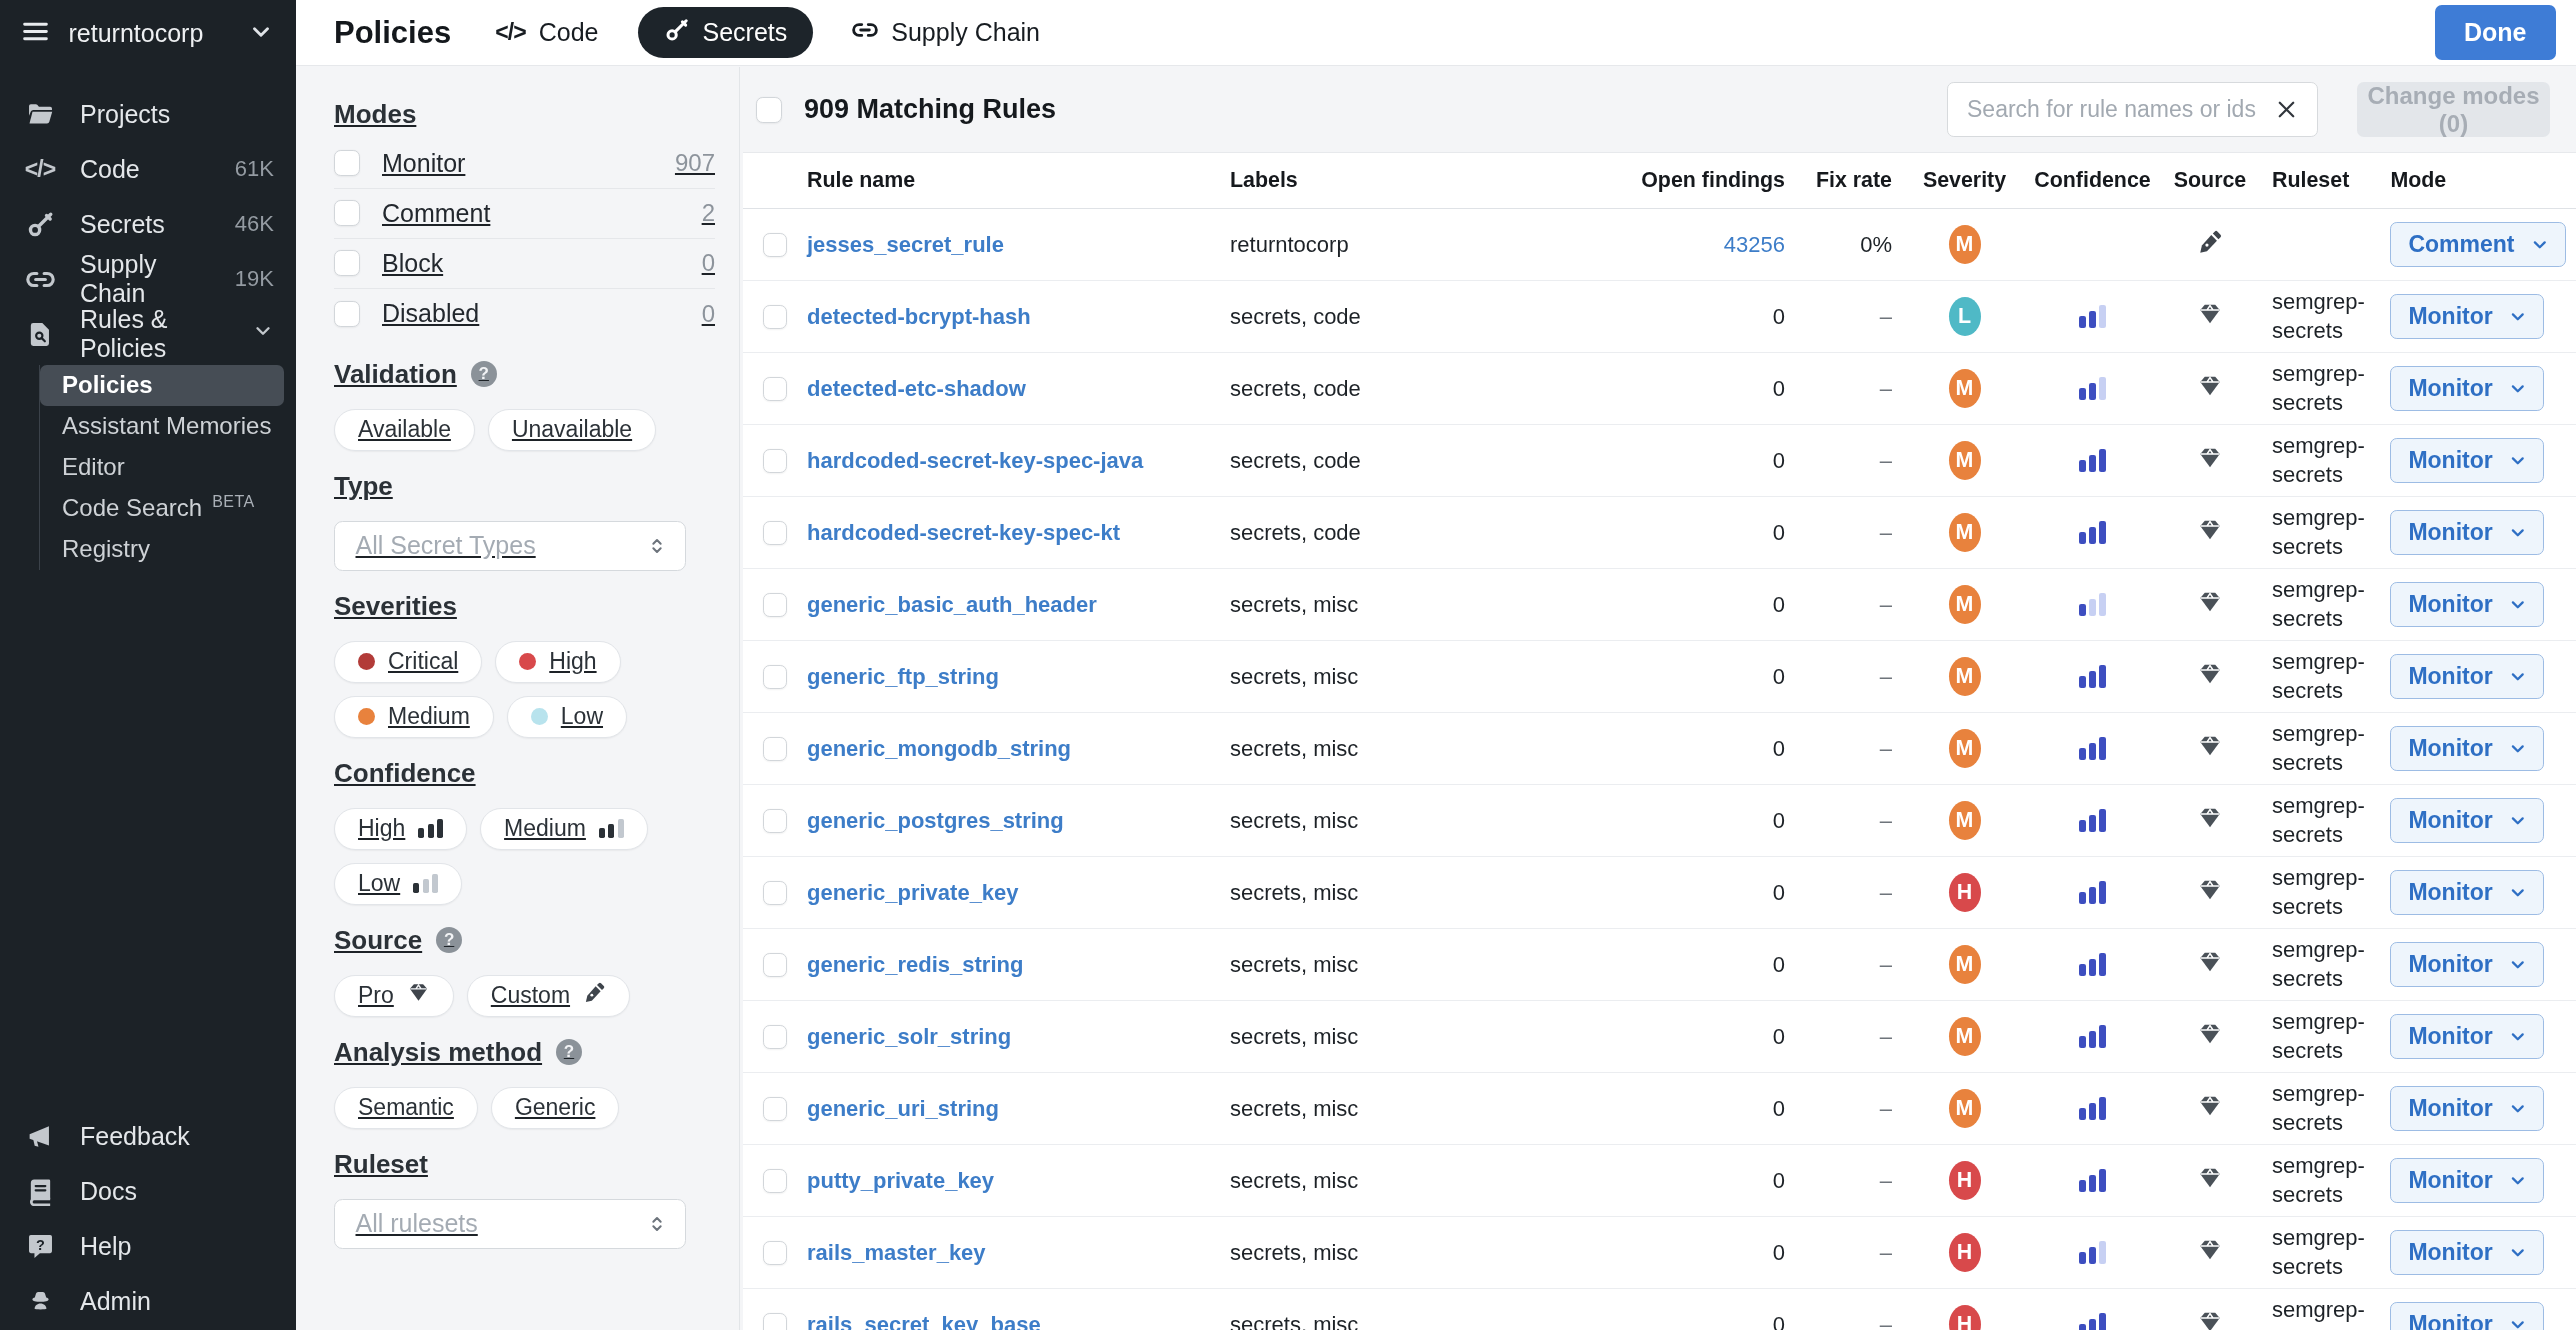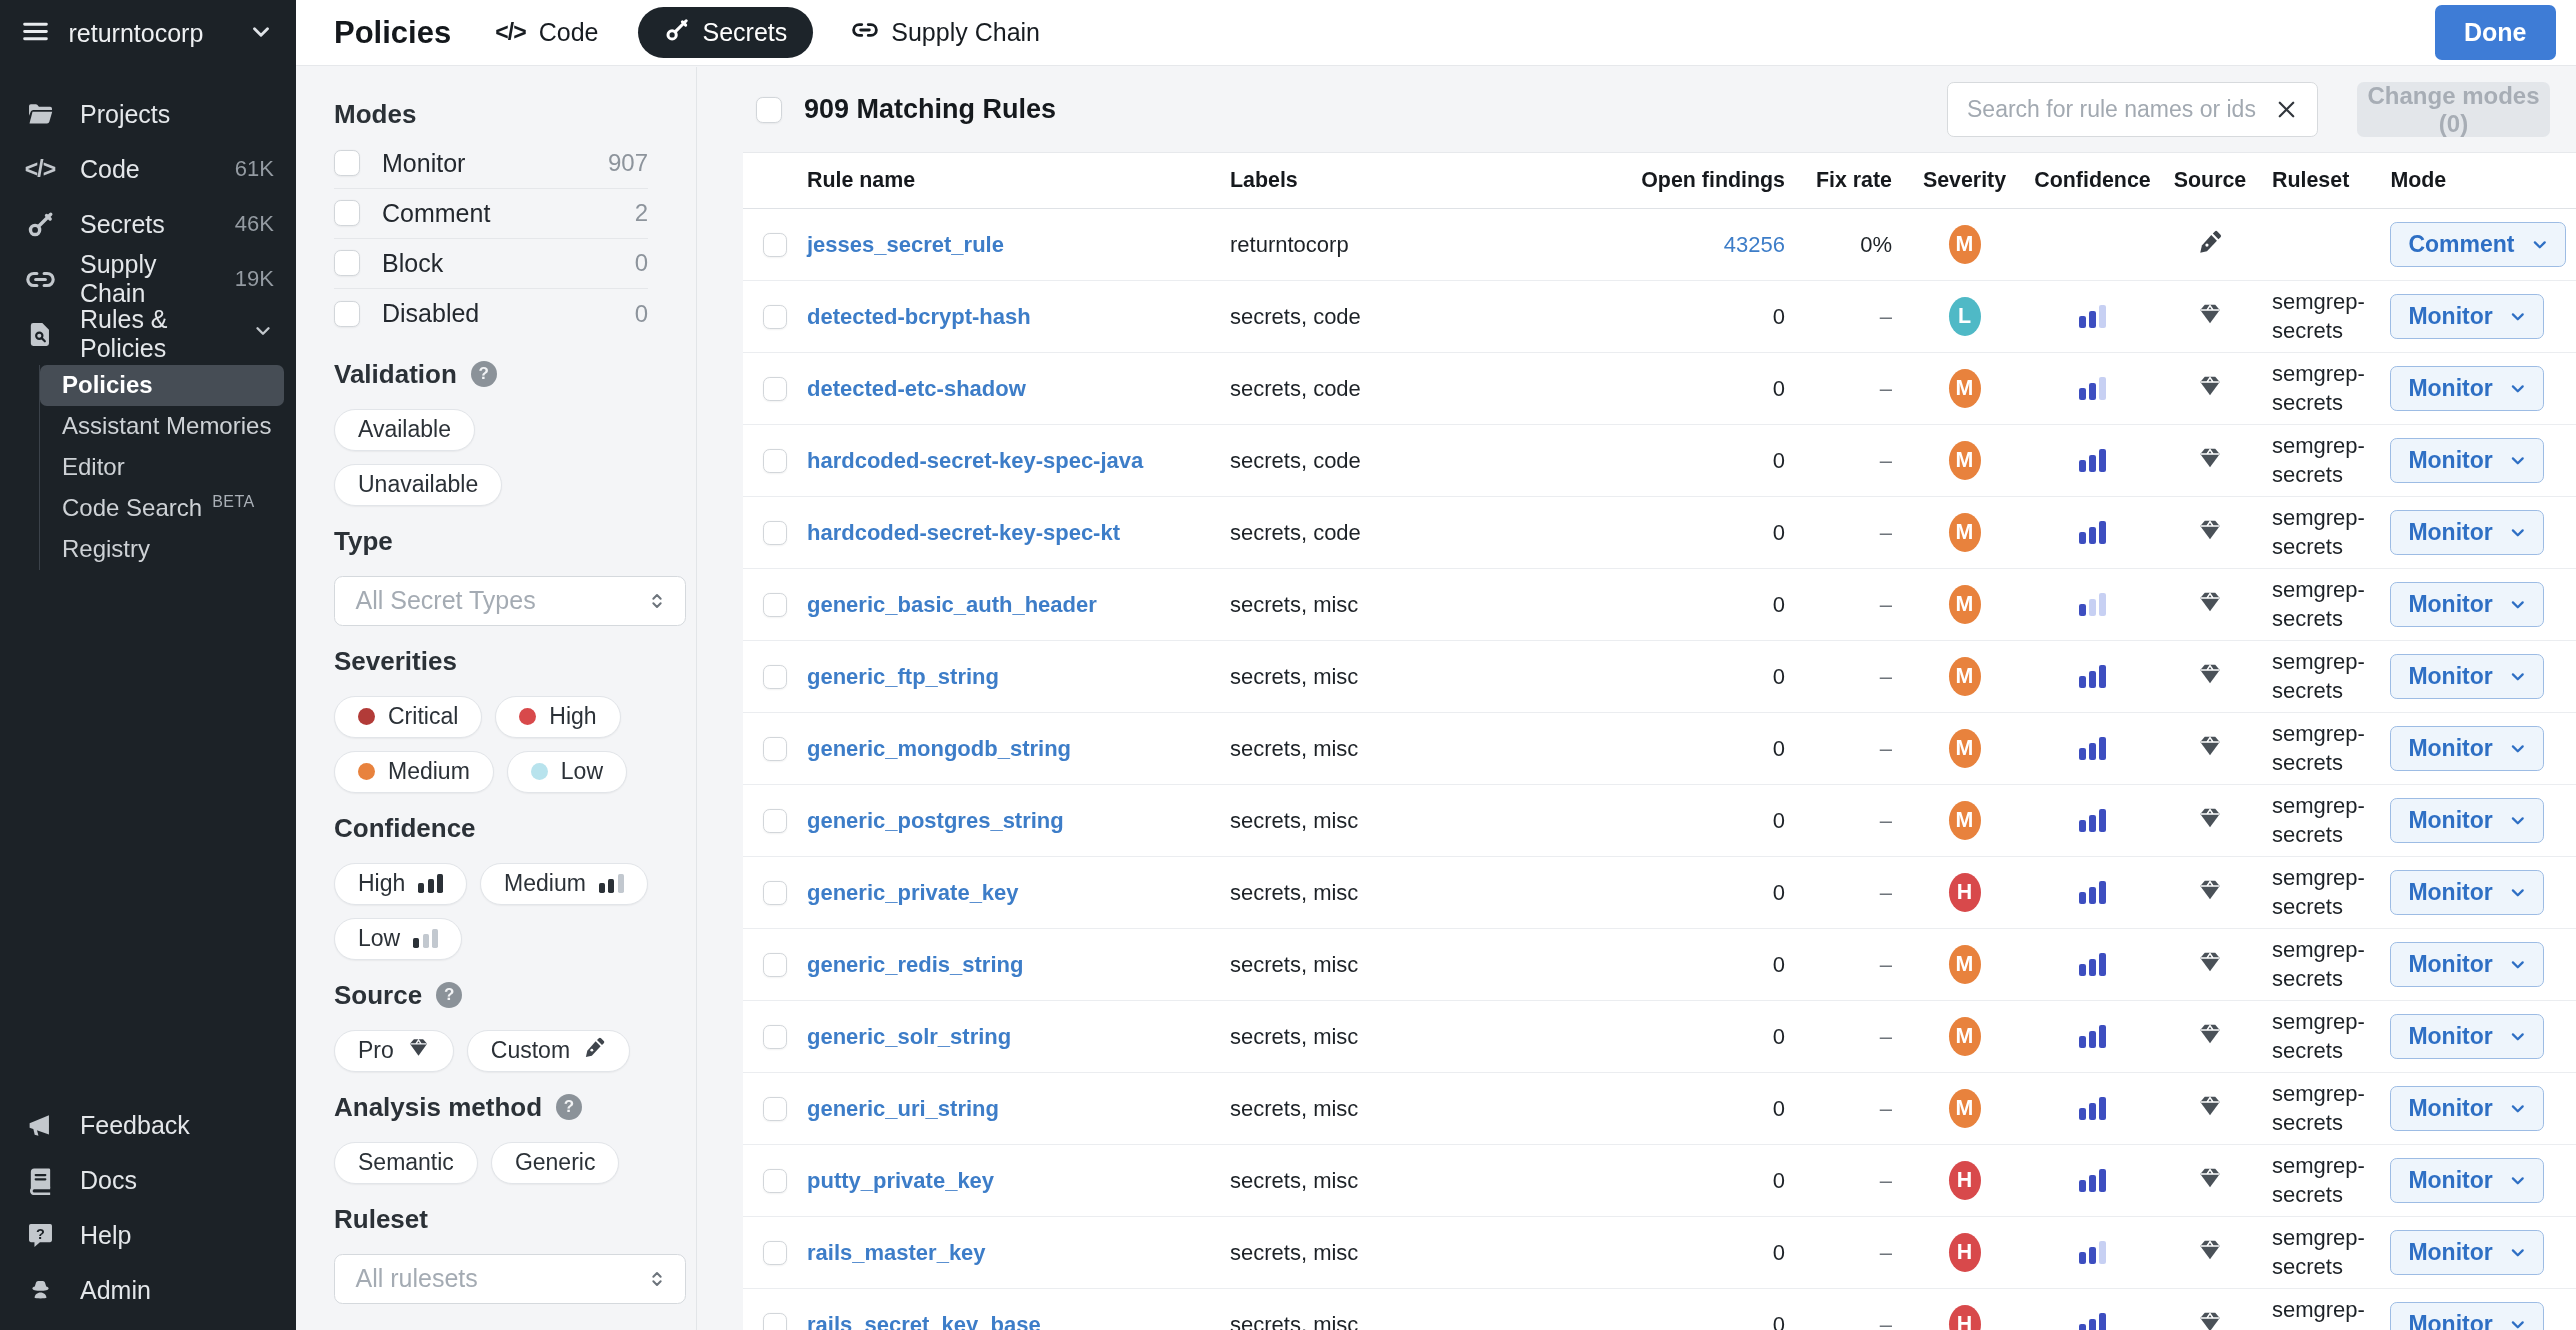--- a/index.html
+++ b/index.html
@@ -13,33 +13,33 @@
   .sb-header .chev { margin-left:auto; }
   .sb-nav { margin-top:20.5px; flex:none; }
   .sb-item { display:flex; align-items:center; height:55px; padding:0 22px 0 24px; gap:24px; font-size:25px; color:#e4e7ea; cursor:pointer; }
   .sb-item .icn, .sb-bottom .icn { width:32px; display:flex; justify-content:center; align-items:center; color:#c3c8cd; flex:none; }
   .sb-count { margin-left:auto; color:#949ba2; font-size:22px; }
   .code-glyph { font-size:23px; font-weight:bold; letter-spacing:-0.9px; }
   .sb-sub { margin:3.4px 12px 0 39px; border-left:1.7px solid #3b424a; }
   .sb-sub-item { display:flex; align-items:center; height:41px; padding:0 10.2px 0 22px; font-size:24px; color:#ced2d6; cursor:pointer; }
   .sb-sub-item.active { background:#464d55; border-radius:6.8px; color:#ffffff; font-weight:bold; }
   .beta-badge { font-size:16px; color:#aab0b7; margin-left:10.2px; position:relative; top:-6px; letter-spacing:0.4px; }
-  .sb-bottom { margin-top:auto; padding-bottom:13px; }
+  .sb-bottom { margin-top:auto; padding-bottom:2px; }
   .sb-bottom .sb-item { height:55px; }
 
   
   .topbar { position:absolute; left:296px; top:0; right:0; height:66px; background:#fff; border-bottom:0.9px solid #e6e8eb; display:flex; align-items:center; padding:0 20.5px 0 38px; }
   .tb-title { font-size:31px; font-weight:bold; color:#14181c; margin-right:44px; }
   .tb-tabs { display:flex; align-items:center; gap:39px; }
   .tb-tab { display:flex; align-items:center; gap:13px; font-size:25px; color:#171c21; cursor:pointer; }
   .tb-tab.active { background:#1d242a; color:#fff; border-radius:853px; padding:9.4px 26px; }
   .done-btn { margin-left:auto; background:var(--accent_blue,#3E7CD6); color:#fff; font-size:25px; font-weight:bold; border:none; border-radius:6.8px; padding:13px 29px; cursor:pointer; font-family:inherit; }
 
   
-  .filters { position:absolute; left:296px; top:67px; width:401px; bottom:0; background:#f4f5f7; border-right:0.9px solid #e2e5e8; padding:32px 48px 0 38px; overflow:hidden; }
+  .filters { position:absolute; left:296px; top:67px; width:444px; bottom:0; background:#f4f5f7; border-right:0.9px solid #e2e5e8; padding:32px 24px 0 38px; overflow:hidden;text-decoration:underline; }
   .f-title { font-size:26px; font-weight:bold; color:#2b3137; display:flex; align-items:center; gap:13.7px; }
   .help { width:26.5px; height:26.5px; border-radius:50%; background:#8b9299; color:#f2f3f5; font-size:17px; font-weight:bold; display:inline-flex; align-items:center; justify-content:center; cursor:pointer; }
   .mode-rows { margin-top:8.5px; }
   .mode-row { display:flex; align-items:center; height:50px; border-bottom:0.9px solid #e5e7ea; gap:22px; cursor:pointer; }
   .mode-row:last-child { border-bottom:none; }
   .mode-label { font-size:25px; color:#23282e; }
   .mode-count { margin-left:auto; font-size:24px; color:#8d949c; }
   .checkbox { width:26px; height:26px; background:#fff; border:1.7px solid #d2d6da; border-radius:6.8px; box-shadow:0 0.9px 1.7px rgba(27,31,35,.06); flex:none; cursor:pointer; }
   .f-section { margin-top:20px; }
   .pill-row { display:flex; flex-wrap:wrap; gap:13px; margin-top:19px; }

